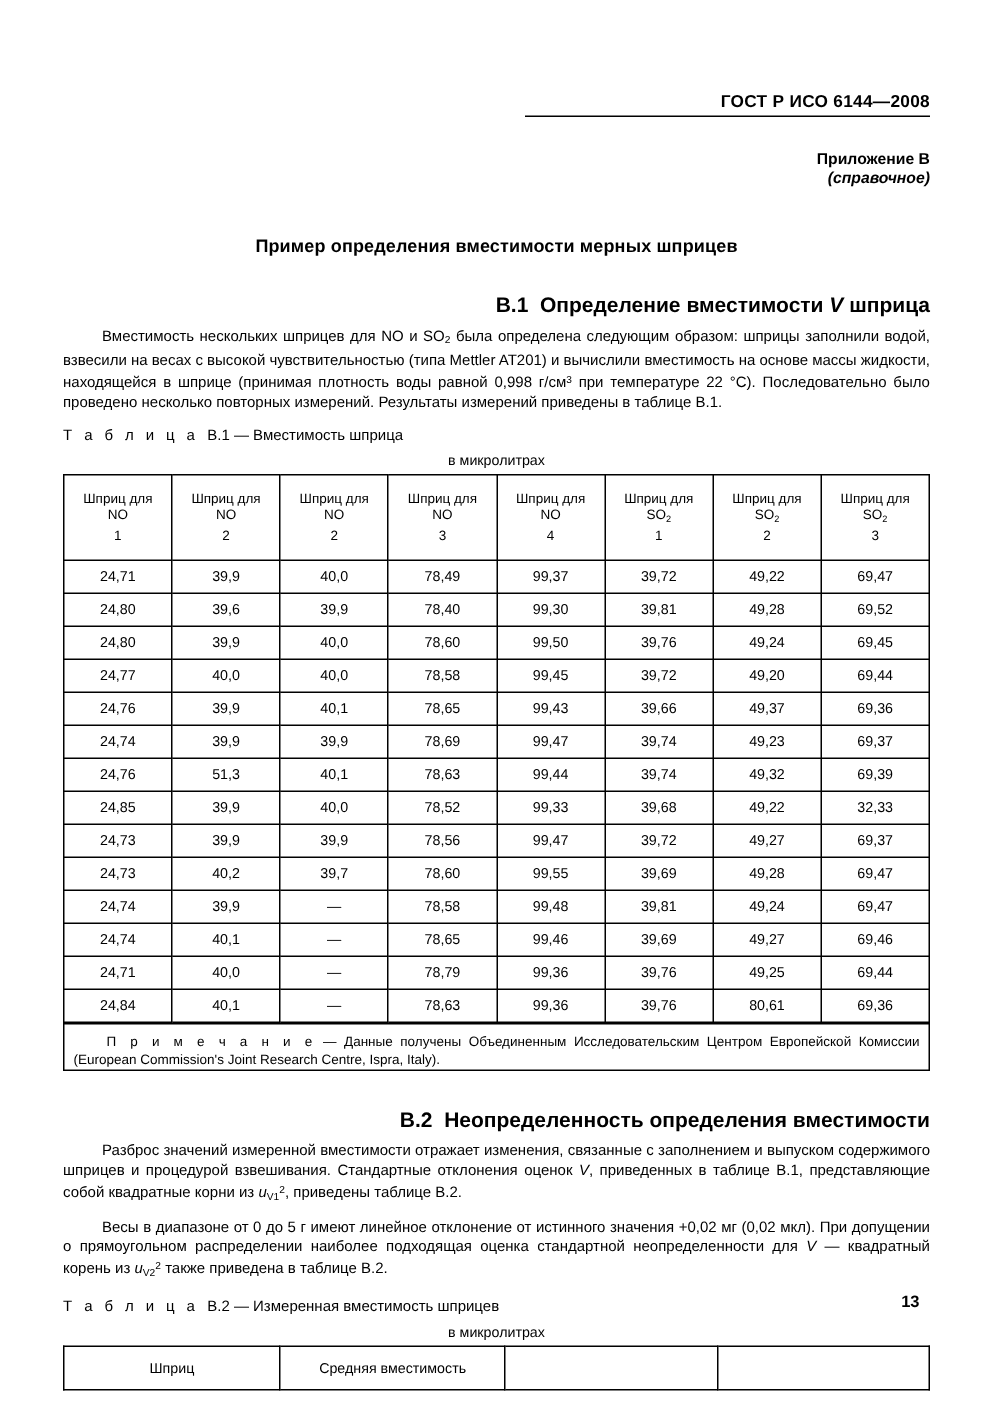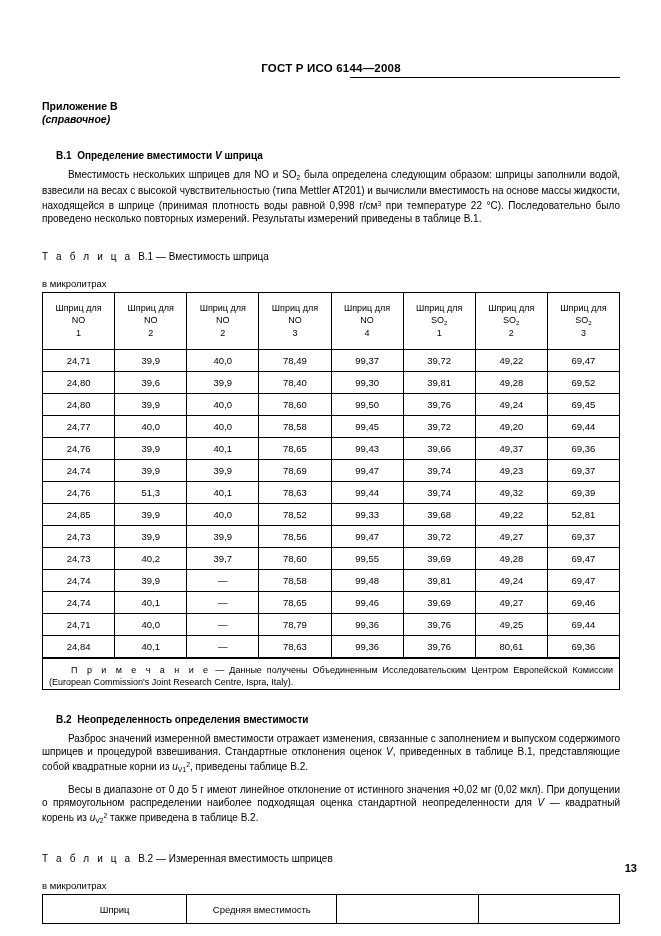--- a/index.html
+++ b/index.html
@@ -22,88 +22,89 @@
   }
   .content {
     position: absolute;
     left: 42px;
     top: 0;
     width: 578px;
   }
 
   
   .doc-header {
-    text-align: center;
+    text-align: right;
     font-size: 11.5px;
     font-weight: bold;
     letter-spacing: 0.2px;
     padding-top: 62px;
   }
   .header-rule {
     border-bottom: 1px solid #000;
     margin-top: 3px;
     margin-left: 308px;
   }
 
   
   .annex-block {
-    text-align: left;
+    text-align: right;
     font-size: 10.5px;
     font-weight: bold;
     line-height: 13px;
     margin-top: 22px;
   }
   .annex-sub {
     font-weight: bold;
     font-style: italic;
   }
   .main-title {
     text-align: center;
     font-size: 12px;
     font-weight: bold;
     margin-top: 31px;
     letter-spacing: 0.1px;
   }
 
   
   .sect-head {
-    font-size: 10px;
+    font-size: 14px;
     font-weight: bold;
     margin-top: 24px;
     padding-left: 14px;
+    text-align: right;
   }
   .sect-head .ital {
     font-style: italic;
   }
   p.body {
     font-size: 10px;
     line-height: 13.1px;
     text-align: justify;
     margin: 7px 0 0 0;
     text-indent: 26px;
     hyphens: manual;
   }
 
   sub { font-size: 0.68em; vertical-align: -0.28em; }
   sup { font-size: 0.68em; vertical-align: 0.42em; }
   .it { font-style: italic; }
 
   
   .tbl-caption {
     font-size: 10px;
-    margin-top: 26px;
+    margin-top: 10px;
     white-space: nowrap;
   }
   .tbl-caption .spaced {
     letter-spacing: 2.6px;
   }
   .units-line {
     font-size: 9.5px;
-    text-align: left;
-    margin-top: 16px;
+    text-align: center;
+    margin-top: 6px;
     margin-bottom: 3px;
   }
 
   
   table.grid {
     border-collapse: collapse;
     width: 100%;
     table-layout: fixed;
   }
   table.grid td, table.grid th {
@@ -156,21 +157,21 @@
   table.grid2 thead th {
     border-bottom-width: 1.6px;
     height: 28px;
   }
   table.grid2 .outer-top { border-top-width: 1.6px; }
   table.grid2 td.edge-l, table.grid2 th.edge-l { border-left-width: 1.6px; }
   table.grid2 td.edge-r, table.grid2 th.edge-r { border-right-width: 1.6px; }
 
   .page-num {
     position: absolute;
-    right: 24px;
+    right: 48px;
     bottom: 62px;
     font-size: 11px;
     font-weight: bold;
     margin-left: 16px;
   }
 </style>
 </head>
 <body>
 
 <div class="page">
@@ -179,20 +180,21 @@
     <div class="doc-header">
       <span>ГОСТ Р ИСО 6144—2008</span>
     </div>
     <div class="header-rule"></div>
 
     <div class="annex-block">
       <div>Приложение В</div>
       <div class="annex-sub">(справочное)</div>
     </div>
 
+    <div class="main-title">Пример определения вместимости мерных шприцев</div>
 
     <div class="sect-head">
       <span>В.1</span>&nbsp;
       <span>Определение вместимости</span>
       <span class="ital">V</span>
       <span>шприца</span>
     </div>
 
     <p class="body"><span>Вместимость нескольких шприцев для NO и SO</span><sub>2</sub><span> была определена следующим образом: шприцы заполнили водой, взвесили на весах с высокой чувствительностью (типа Mettler AT201) и вычислили вместимость на основе массы жидкости, находящейся в шприце (принимая плотность воды равной 0,998 г/см</span><sup>3</sup><span> при температуре 22 °С). Последовательно было проведено несколько повторных измерений. Результаты измерений приведены в таблице В.1.</span></p>
 
@@ -318,21 +320,21 @@
             <td class="edge-r">69,39</td>
           </tr>
         <tr>
             <td class="edge-l">24,85</td>
             <td>39,9</td>
             <td>40,0</td>
             <td>78,52</td>
             <td>99,33</td>
             <td>39,68</td>
             <td>49,22</td>
-            <td class="edge-r">52,81</td>
+            <td class="edge-r">32,33</td>
           </tr>
         <tr>
             <td class="edge-l">24,73</td>
             <td>39,9</td>
             <td>39,9</td>
             <td>78,56</td>
             <td>99,47</td>
             <td>39,72</td>
             <td>49,27</td>
             <td class="edge-r">69,37</td>

